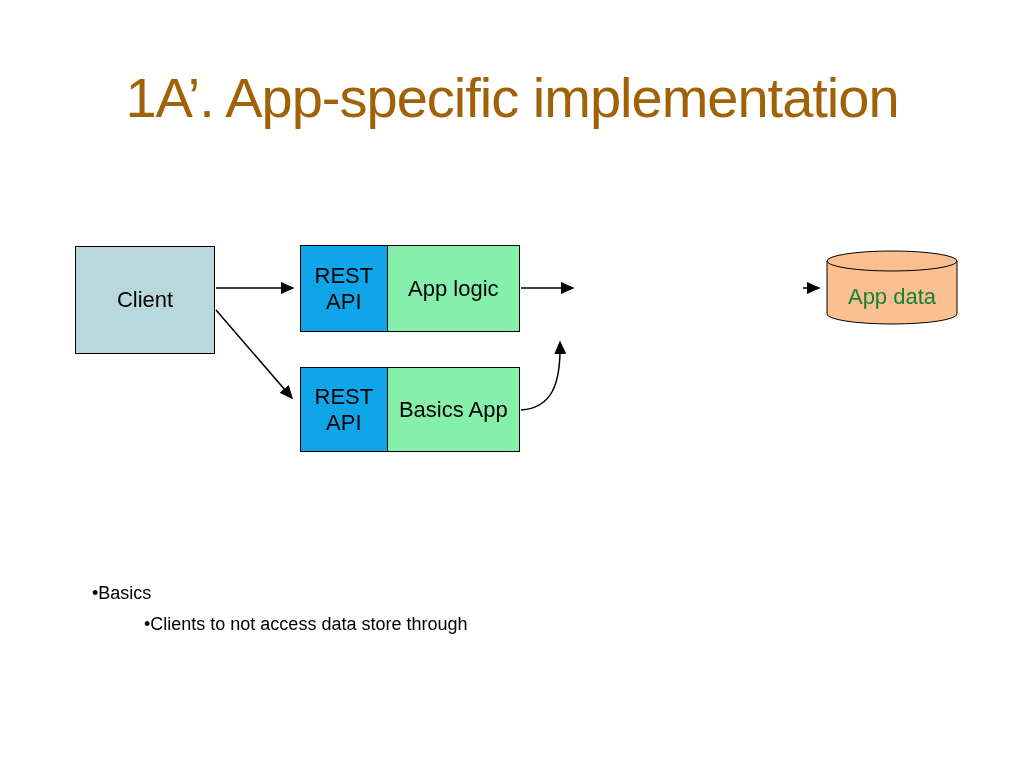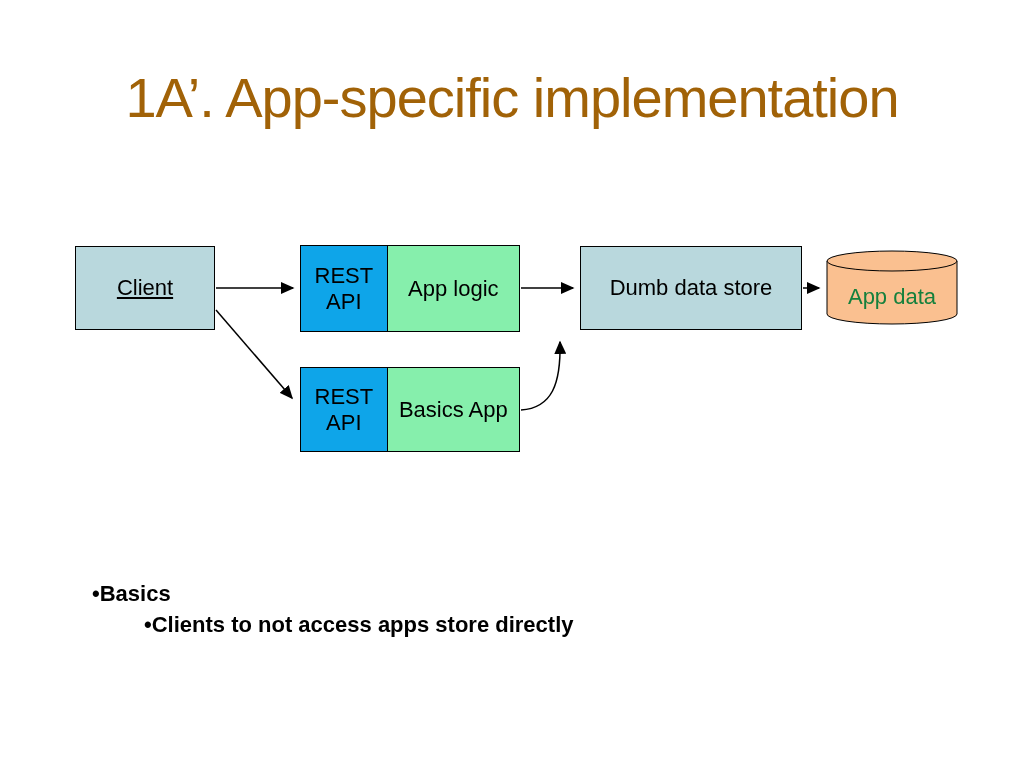--- a/index.html
+++ b/index.html
@@ -43,21 +43,21 @@
     background: #b9d8dd;
     border: 1px solid #000000;
     display: flex;
     align-items: center;
     justify-content: center;
     font-size: 22px;
     color: #000000;
     text-align: center;
     box-sizing: border-box;
   }
-  .client-box   { left: 75px;  top: 246px; width: 140px; height: 84px; text-decoration: underline; }
+  .client-box   { left: 75px;  top: 246px; width: 140px; height: 108px; }
   .dumb-store-box { left: 580px; top: 246px; width: 222px; height: 84px; }
 
   .composite {
     position: absolute;
     display: flex;
     box-sizing: border-box;
   }
   .app-logic-group { left: 300px; top: 245px; width: 220px; height: 87px; }
   .storage-group   { left: 300px; top: 367px; width: 220px; height: 85px; }
   .cell {
@@ -93,24 +93,23 @@
     justify-content: center;
     font-size: 22px;
     color: #15803d;
   }
 
   
   .bullets {
     position: absolute;
     left: 92px;
     top: 578px;
-    font-size: 22px;
+    font-size: 18px;
     line-height: 31px;
     color: #000000;
-    font-weight: bold;
   }
   .bullet-item { margin-left: 52px; }
 </style>
 </head>
 <body>
 
 <div class="slide">
 
   <svg class="connectors" viewBox="0 0 1024 768" xmlns="http://www.w3.org/2000/svg">
     <defs>
@@ -135,39 +134,36 @@
 
   <div class="composite app-logic-group">
     <div class="cell green">
       <span>REST API</span>
     </div>
     <div class="cell blue">
       <span>App logic</span>
     </div>
   </div>
 
-  <div class="box dumb-store-box">
-    <span>Dumb data store</span>
-  </div>
 
   <div class="cylinder">
     <svg width="132" height="76" viewBox="0 0 132 76" xmlns="http://www.w3.org/2000/svg">
       <path d="M1 11 L1 64 A 65 10 0 0 0 131 64 L 131 11" fill="#fac090" stroke="#000000" stroke-width="1"></path>
       <ellipse cx="66" cy="11" rx="65" ry="10" fill="#fac090" stroke="#000000" stroke-width="1"></ellipse>
     </svg>
     <span class="cyl-label">App data</span>
   </div>
 
   <div class="composite storage-group">
     <div class="cell green">
       <span>REST API</span>
     </div>
     <div class="cell blue">
       <span>Basics App</span>
     </div>
   </div>
 
   <div class="bullets">
     <div class="bullet-heading">•Basics</div>
-    <div class="bullet-item">•Clients to not access apps store directly</div>
+    <div class="bullet-item">•Clients to not access data store through</div>
   </div>
 
 </div>
 
 </body></html>

